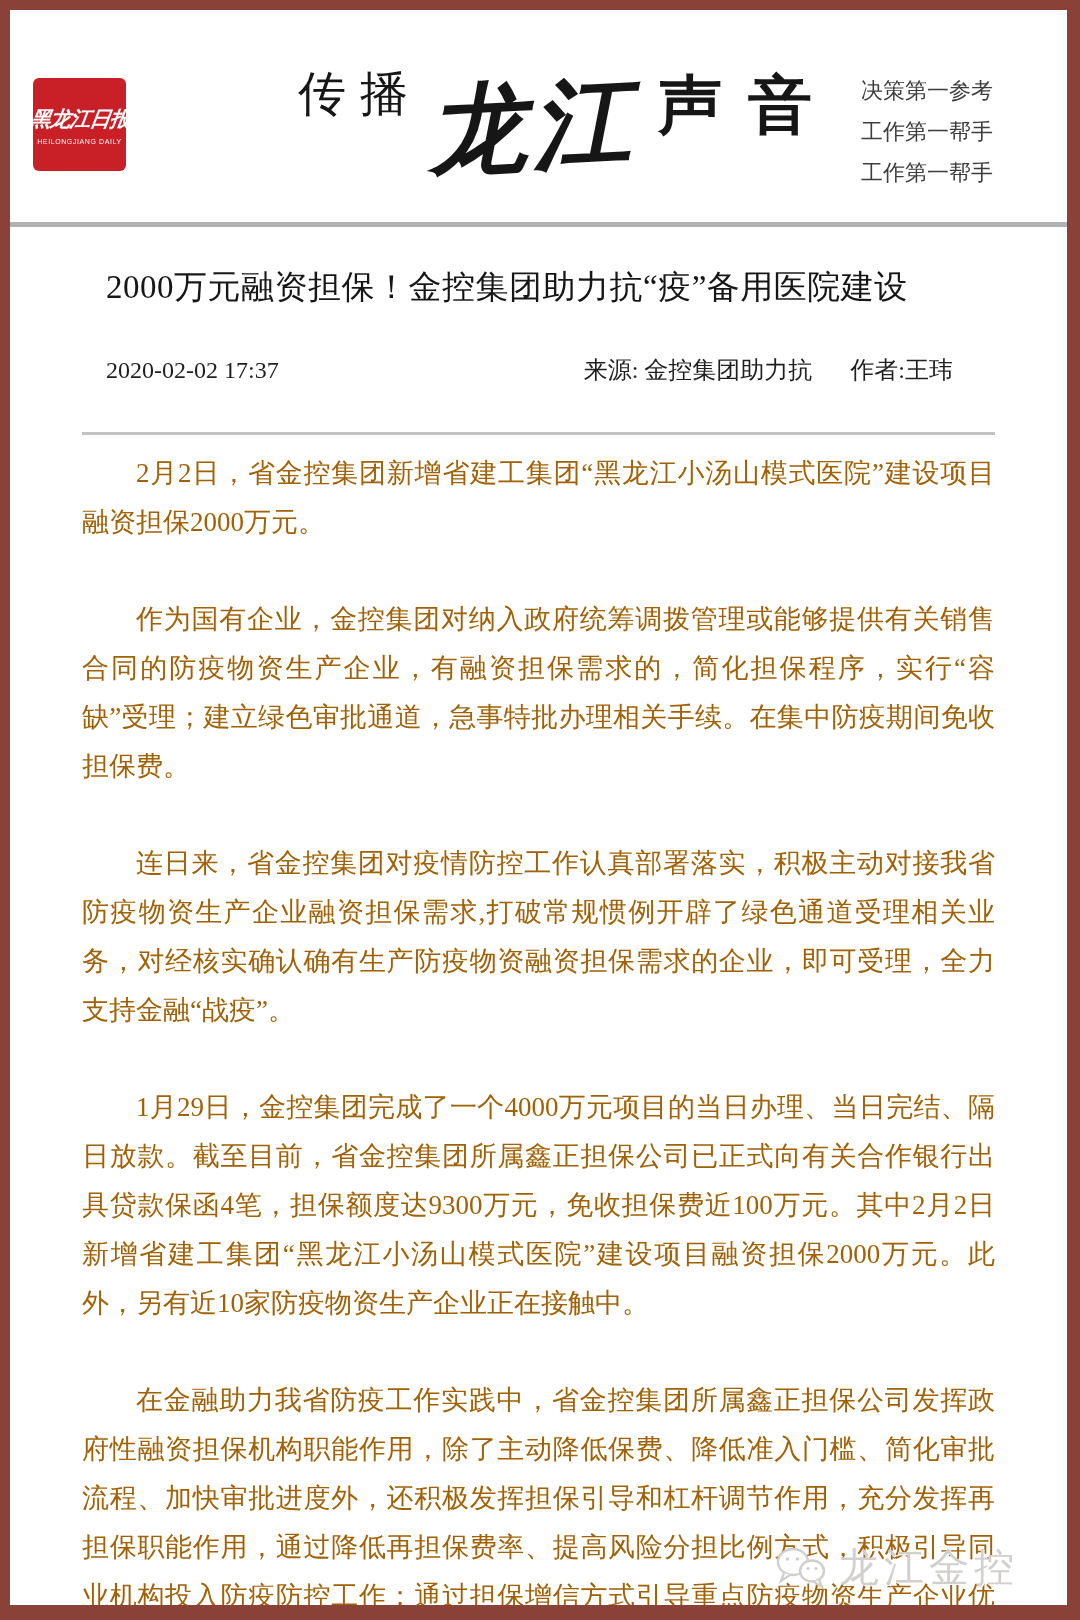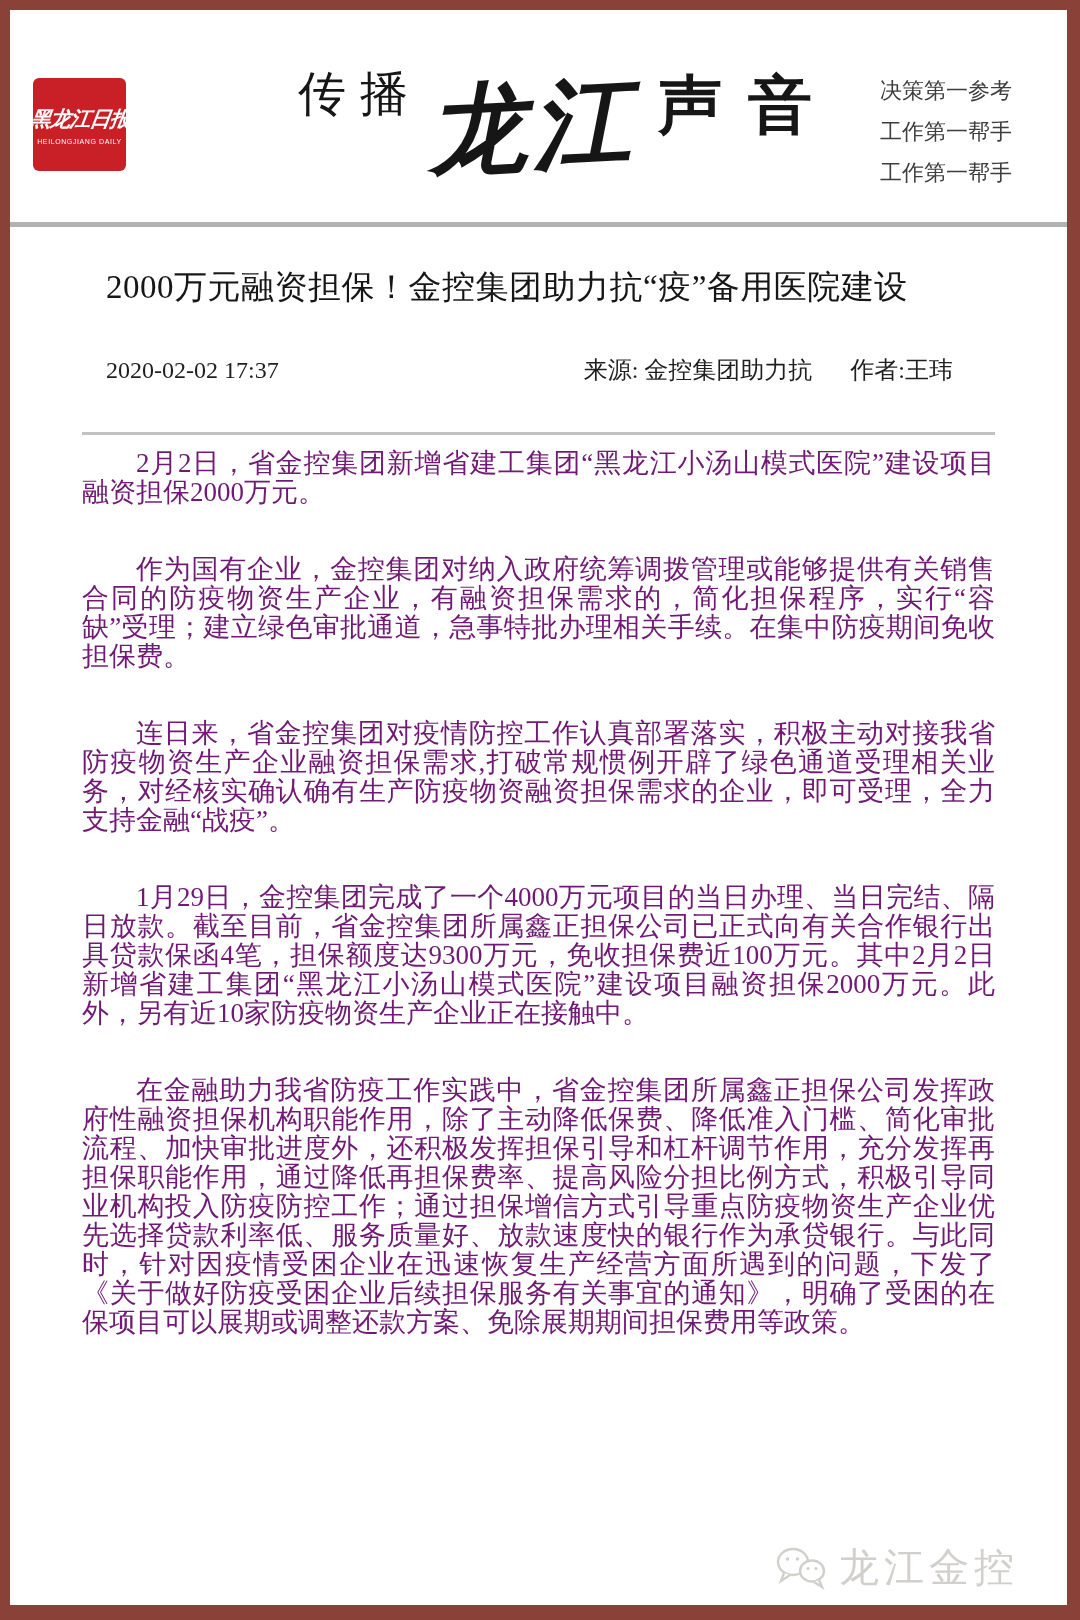--- a/index.html
+++ b/index.html
@@ -40,21 +40,21 @@
     display:flex; align-items:flex-start; color:#161616; white-space:nowrap;
   }
   .masthead-prefix { font-size:48px; letter-spacing:14px; font-weight:400; }
   .masthead-brand {
     font-size:98px; font-weight:bold; font-style:italic;
     letter-spacing:6px; margin:0 22px 0 6px;
     transform:rotate(-3deg); display:inline-block;
   }
   .masthead-suffix { font-size:64px; letter-spacing:26px; font-weight:700; }
   .slogans {
-    position:absolute; right:55px; top:60px;
+    position:absolute; right:74px; top:60px;
     font-family:"Liberation Sans","DejaVu Sans",sans-serif;
     font-size:22px; line-height:41px; color:#3d3d3d; text-align:right;
   }
   .header-divider { height:5px; background:#b2b2b2; border:none; }
 
   
   .article { padding:0 72px; color:#1d1d1d; }
   .article-title {
     margin:38px 0 8px 24px;
     font-size:33px; font-weight:400; color:#161616; letter-spacing:0.5px;
@@ -62,23 +62,23 @@
   .meta-row {
     display:flex; align-items:baseline;
     margin-top:44px; font-size:24px; color:#1f1f1f;
   }
   .meta-date { margin-left:24px; }
   .meta-spacer { flex:1; }
   .meta-author { margin-left:38px; margin-right:42px; }
   .meta-divider { border:none; border-top:3px solid #c2c2c2; margin:46px 0 0; }
   .body { margin-top:14px; }
   .body p {
-    font-size:27px; line-height:29px;
+    font-size:27px; line-height:49px;
     text-indent:2em; text-align:justify;
-    margin:12px 0 48px; color:#701a75;
+    margin:12px 0 48px; color:#a16207;
   }
 
   
   .watermark {
     position:absolute; right:48px; bottom:10px;
     display:flex; align-items:center; gap:10px;
     color:#d2d0cc;
     font-family:"Liberation Sans","DejaVu Sans",sans-serif;
     font-size:40px; letter-spacing:5px;
     text-shadow:1px 1px 0 #ffffff;

